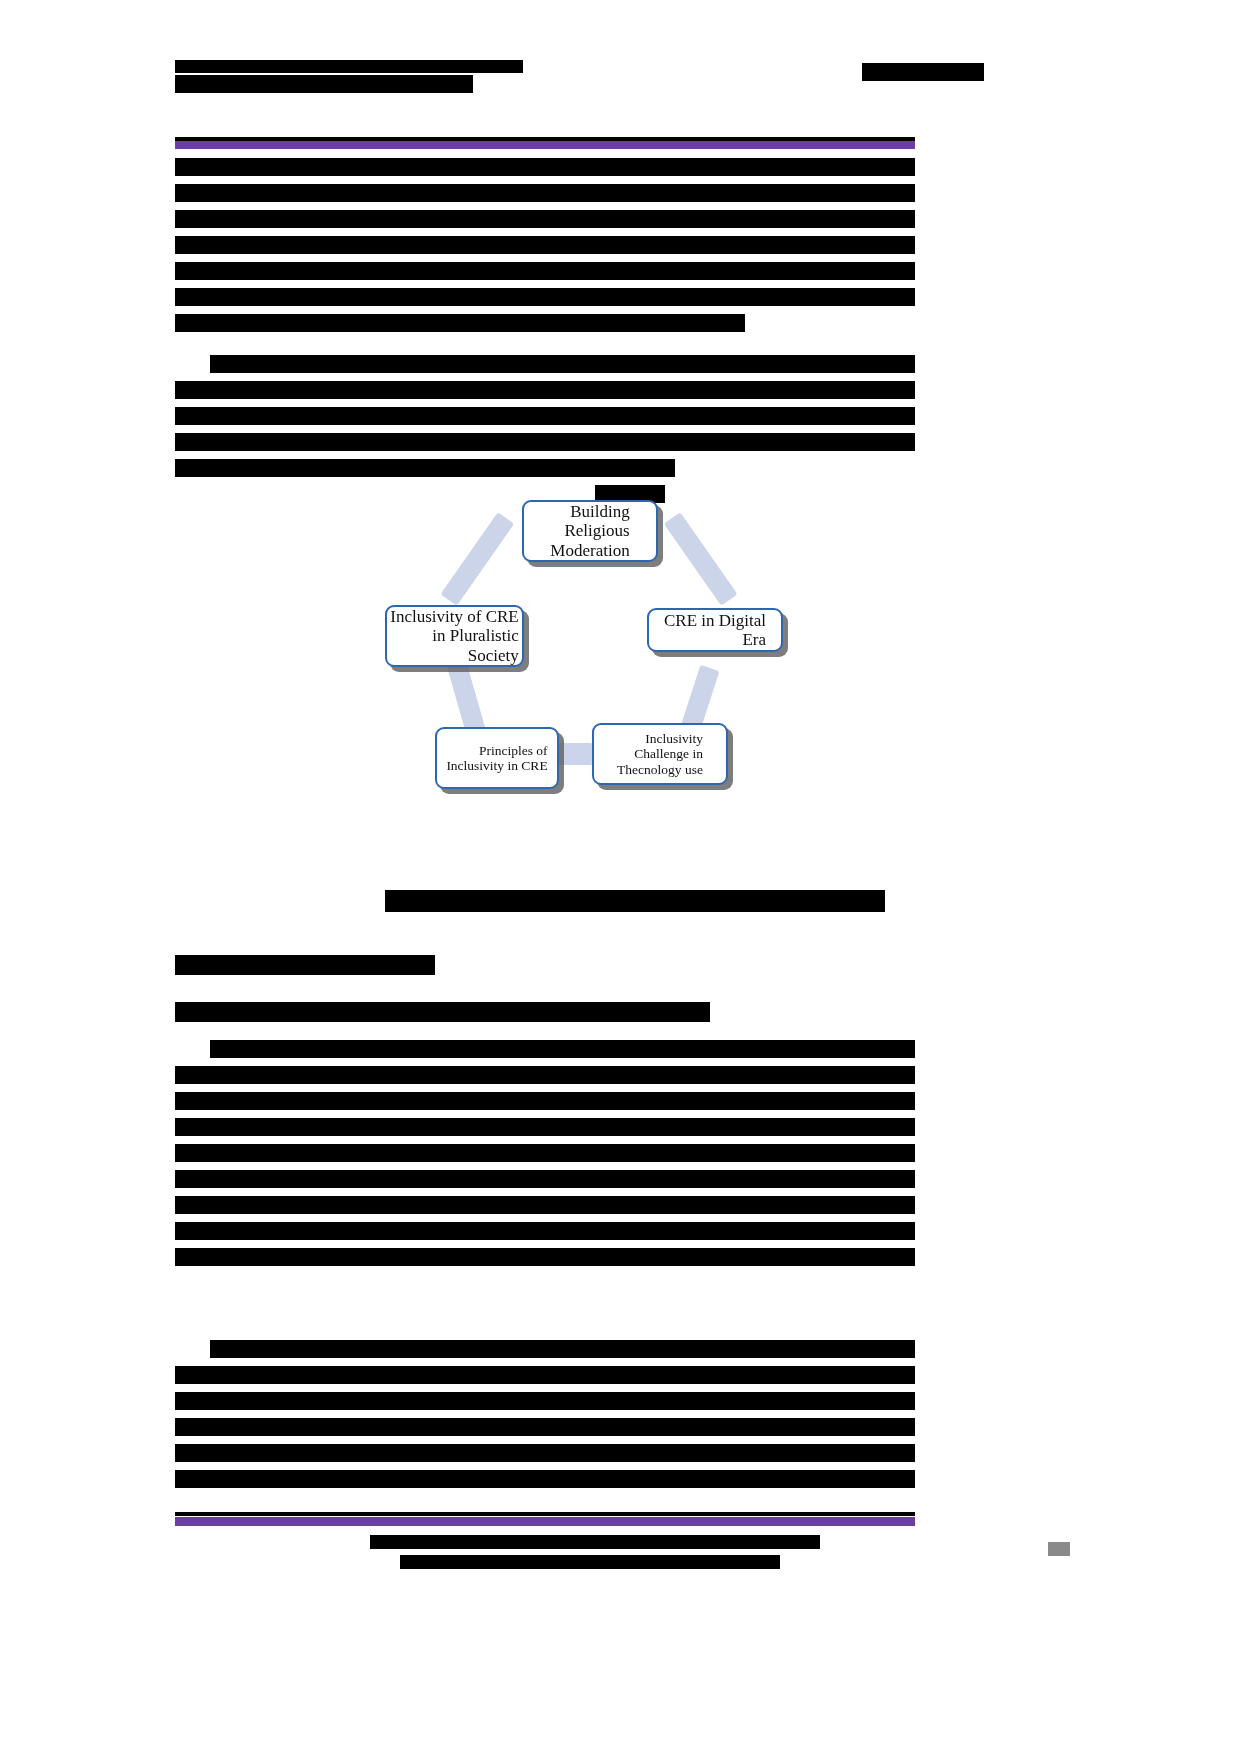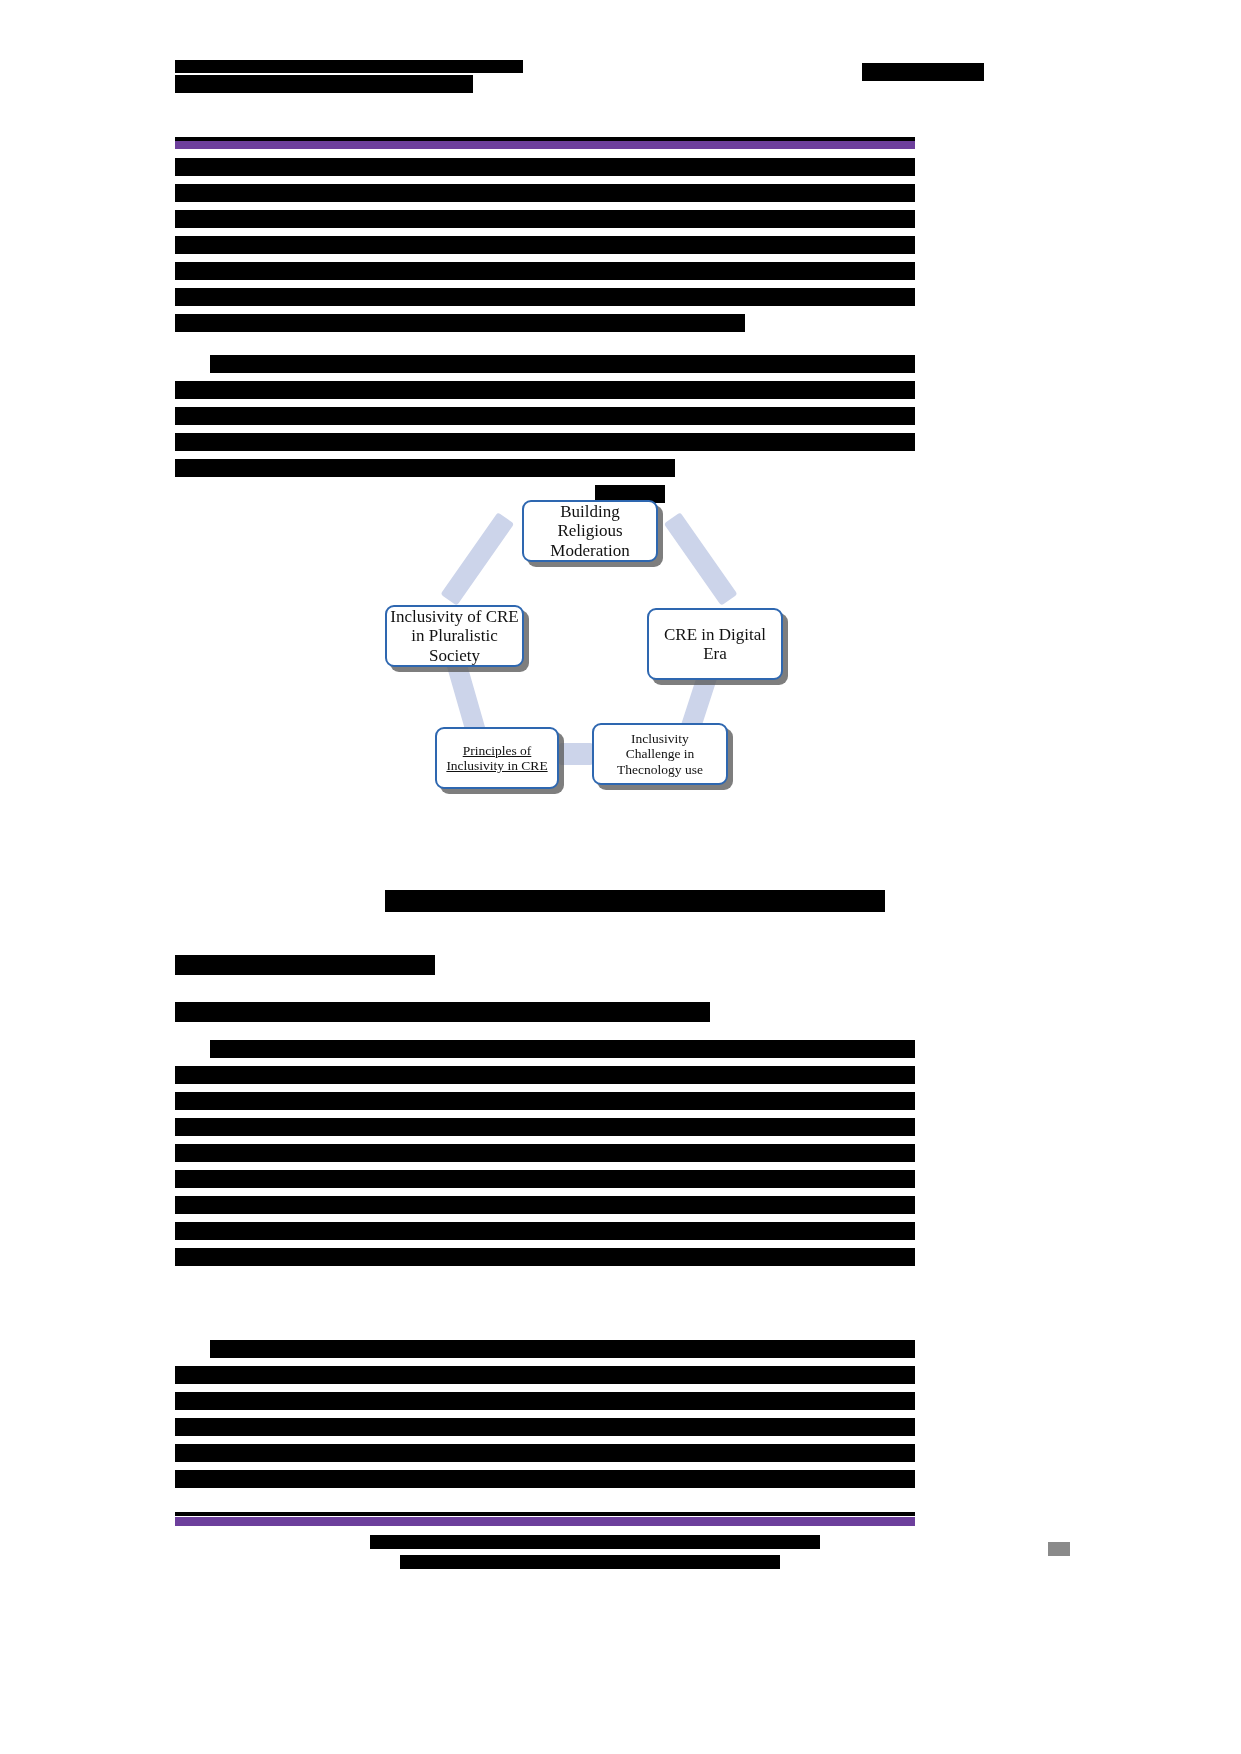--- a/index.html
+++ b/index.html
@@ -30,30 +30,30 @@
   
   #diagram { position:absolute; left:400px; top:500px; width:420px; height:330px; }
 
   .node {
     position:absolute;
     border:2.5px solid #2e67b0;
     border-radius:9px;
     background:#ffffff;
     box-shadow: 5px 5px 0 0 rgba(90,90,90,0.78);
     display:flex; align-items:center; justify-content:center;
-    text-align:center;
+    text-align:right;
     color:#111;
     font-family:"Liberation Serif", serif;
     line-height:1.12;
     z-index:3;
   }
   #node-top    { left:122px; top:0px;   width:136px; height:62px; font-size:17px; }
-  #node-right  { left:247px; top:108px; width:136px; height:72px; font-size:17px; }
+  #node-right  { left:247px; top:108px; width:136px; height:44px; font-size:17px; }
   #node-bottom-right { left:192px; top:223px; width:136px; height:62px; font-size:13.5px;font-family:Liberation Serif, serif; }
-  #node-bottom-left  { left:35px;  top:227px; width:124px; height:62px; font-size:13.5px;text-decoration:underline; }
+  #node-bottom-left  { left:35px;  top:227px; width:124px; height:62px; font-size:13.5px; }
   #node-left   { left:-15px; top:105px; width:139px; height:62px; font-size:17px; }
 
   .arrow { position:absolute; background:#ccd4ea; z-index:1; }
   
   #arrow-tl { left:96px; top:18px; width:20px; height:100px;
               transform: rotate(35deg); transform-origin: 50% 0%; border-radius:3px; }
   
   #arrow-tr { left:262px; top:18px; width:20px; height:100px;
               transform: rotate(-35deg); transform-origin: 50% 0%; border-radius:3px; }
   

